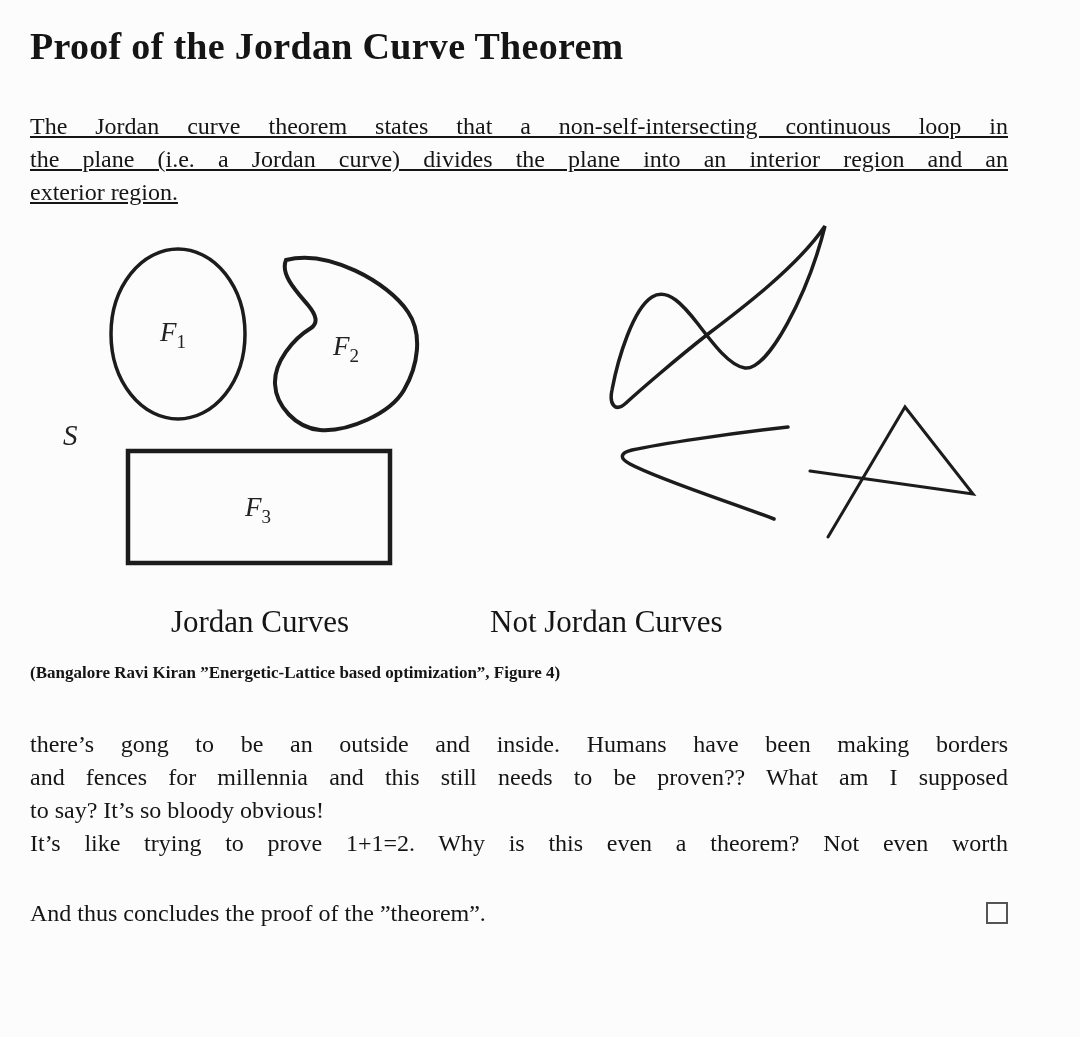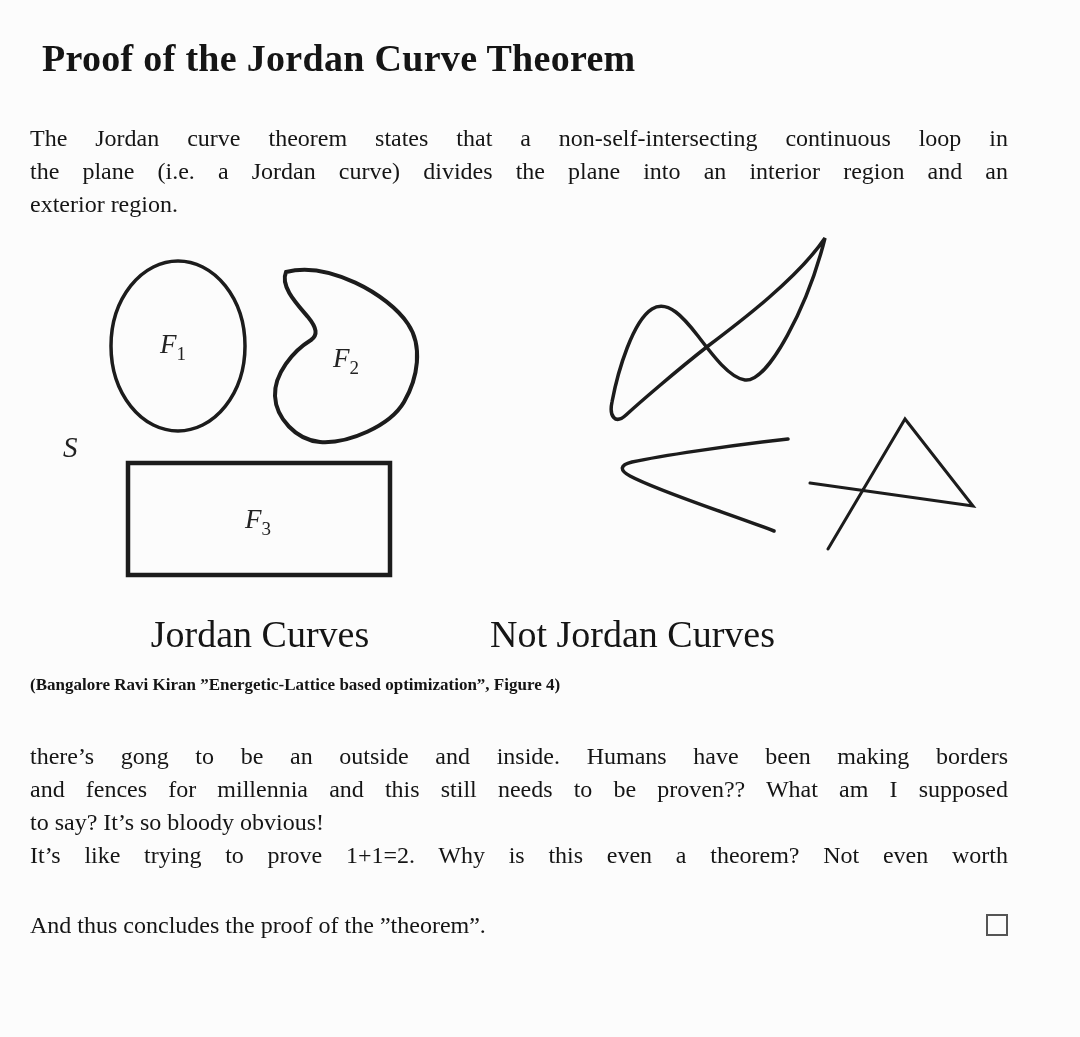--- a/index.html
+++ b/index.html
@@ -9,27 +9,27 @@
     overflow: hidden;
   }
   .page {
     box-sizing: border-box;
     width: 1080px; height: 1037px;
     padding: 0 72px 0 30px;
     font-family: "Liberation Serif", "DejaVu Serif", serif;
     color: #151515;
   }
   h1.title {
-    margin: 12px; padding-top: 26px;
+    margin: 0; padding-top: 26px;
     font-size: 38px; font-weight: bold;
     letter-spacing: 0.3px;
     line-height: 1.1;
   }
   .para { margin: 0; }
-  .intro { margin-top: 42px; }
+  .intro { margin-top: 42px; text-decoration: underline; }
   .line {
     display: block;
     font-size: 24px;
     line-height: 33px;
     text-align: left;
     white-space: normal;
   }
   .line.j {
     text-align: justify;
     text-align-last: justify;
@@ -40,21 +40,21 @@
     width: 1080px; height: 375px;
     margin: 10px 0 0 -30px;
     padding-left: 8px;
   }
   .fig-svg text {
     font-family: "Liberation Serif", "DejaVu Serif", serif;
     font-style: italic;
     fill: #222;
   }
   .captions { display: flex; margin-top: 8px; }
-  .caption { font-size: 38px; line-height: 40px; }
+  .caption { font-size: 31px; line-height: 40px; }
   .caption-left { width: 460px; text-align: center; }
   .caption-right { flex: 1; }
   .citation {
     margin-top: 20px;
     font-size: 17px;
     font-weight: bold;
     line-height: 22px;
   }
   .body1 { margin-top: 44px; }
   .closing-row {

